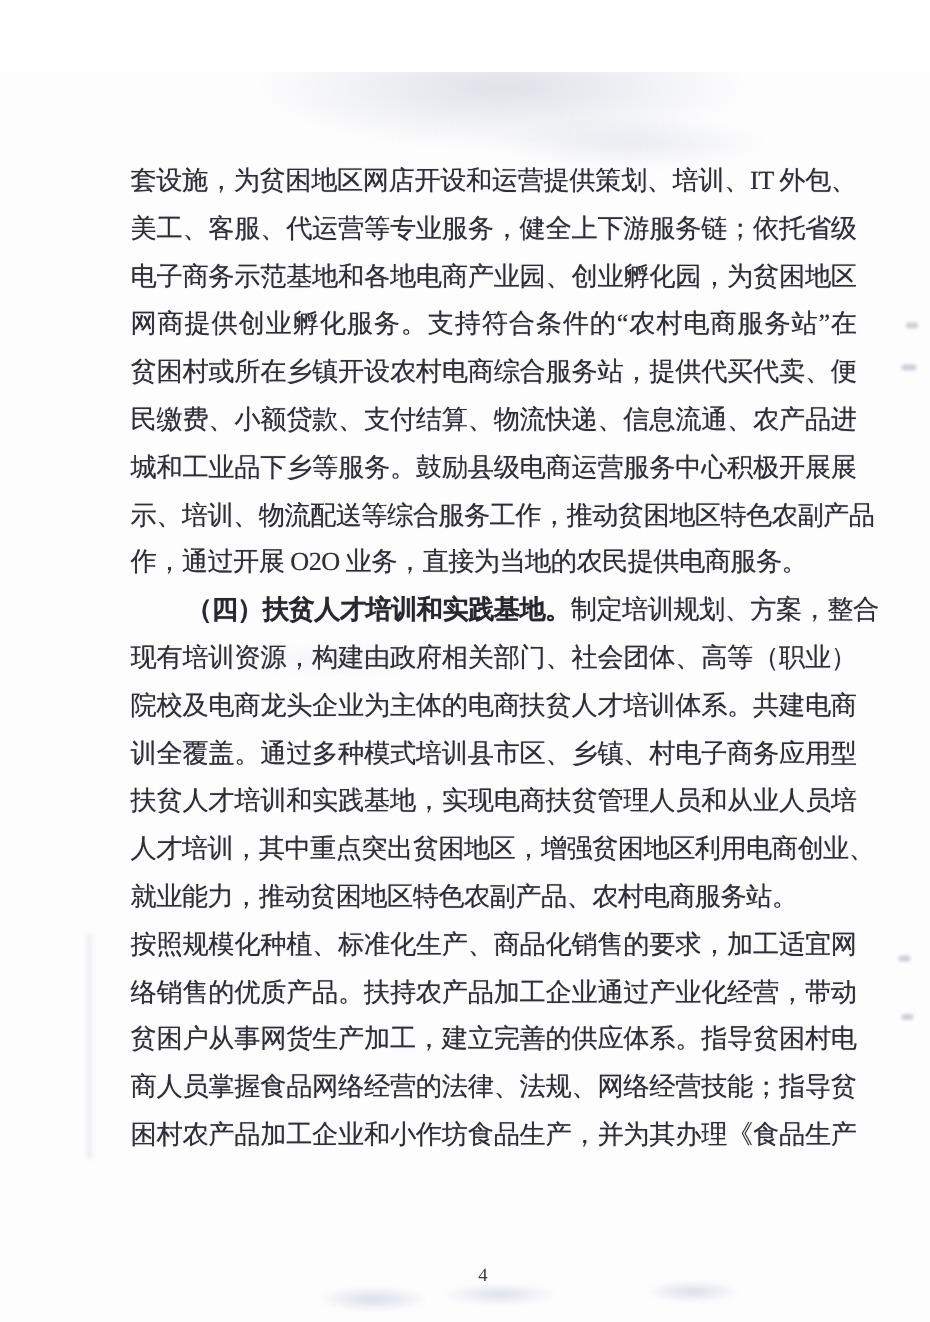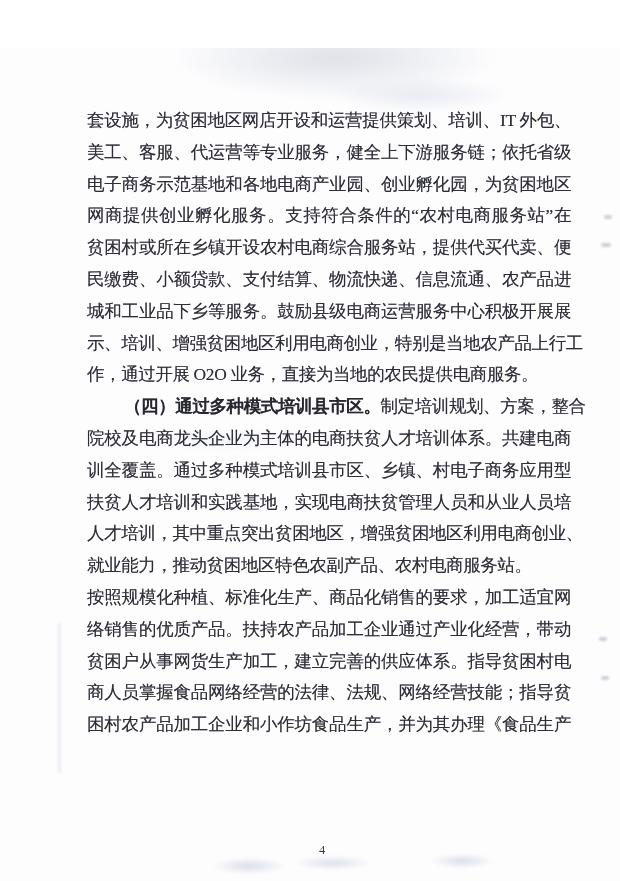--- a/index.html
+++ b/index.html
@@ -149,31 +149,34 @@
 
   <div class="line">
     <span class="bold"></span><span class="normal">民缴费、小额贷款、支付结算、物流快递、信息流通、农产品进</span>
   </div>
 
   <div class="line">
     <span class="bold"></span><span class="normal">城和工业品下乡等服务。鼓励县级电商运营服务中心积极开展展</span>
   </div>
 
   <div class="line">
-    <span class="bold"></span><span class="normal">示、培训、增强贫困地区利用电商创业，特别是当地农产品上行工</span>
+    <span class="bold"></span><span class="normal">示、培训、物流配送等综合服务工作，推动贫困地区特色农副产品</span>
   </div>
 
   <div class="line para-end">
     <span class="bold"></span><span class="normal">作，通过开展 O2O 业务，直接为当地的农民提供电商服务。</span>
   </div>
 
   <div class="line indent">
-    <span class="bold">（四）通过多种模式培训县市区。</span><span class="normal">制定培训规划、方案，整合</span>
-  </div>
-
+    <span class="bold">（四）扶贫人才培训和实践基地。</span><span class="normal">制定培训规划、方案，整合</span>
+  </div>
+
+  <div class="line">
+    <span class="bold"></span><span class="normal">现有培训资源，构建由政府相关部门、社会团体、高等（职业）</span>
+  </div>
 
   <div class="line">
     <span class="bold"></span><span class="normal">院校及电商龙头企业为主体的电商扶贫人才培训体系。共建电商</span>
   </div>
 
   <div class="line">
     <span class="bold"></span><span class="normal">训全覆盖。通过多种模式培训县市区、乡镇、村电子商务应用型</span>
   </div>
 
   <div class="line">

